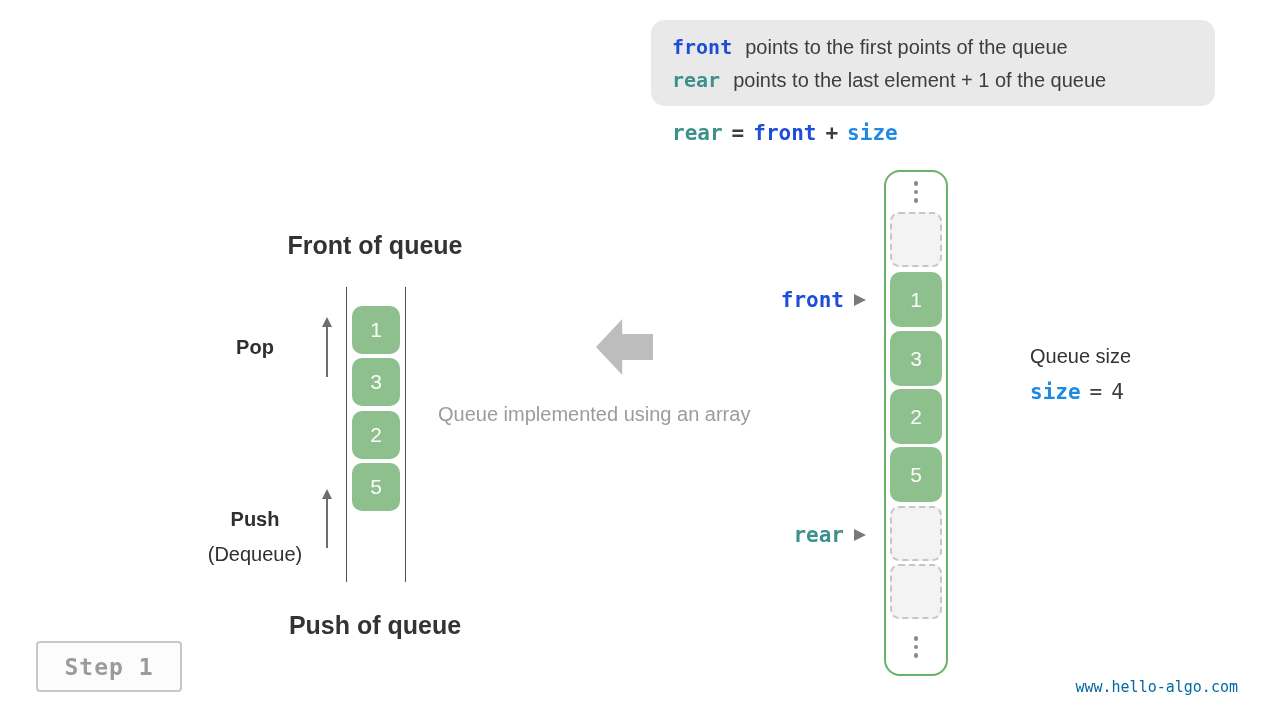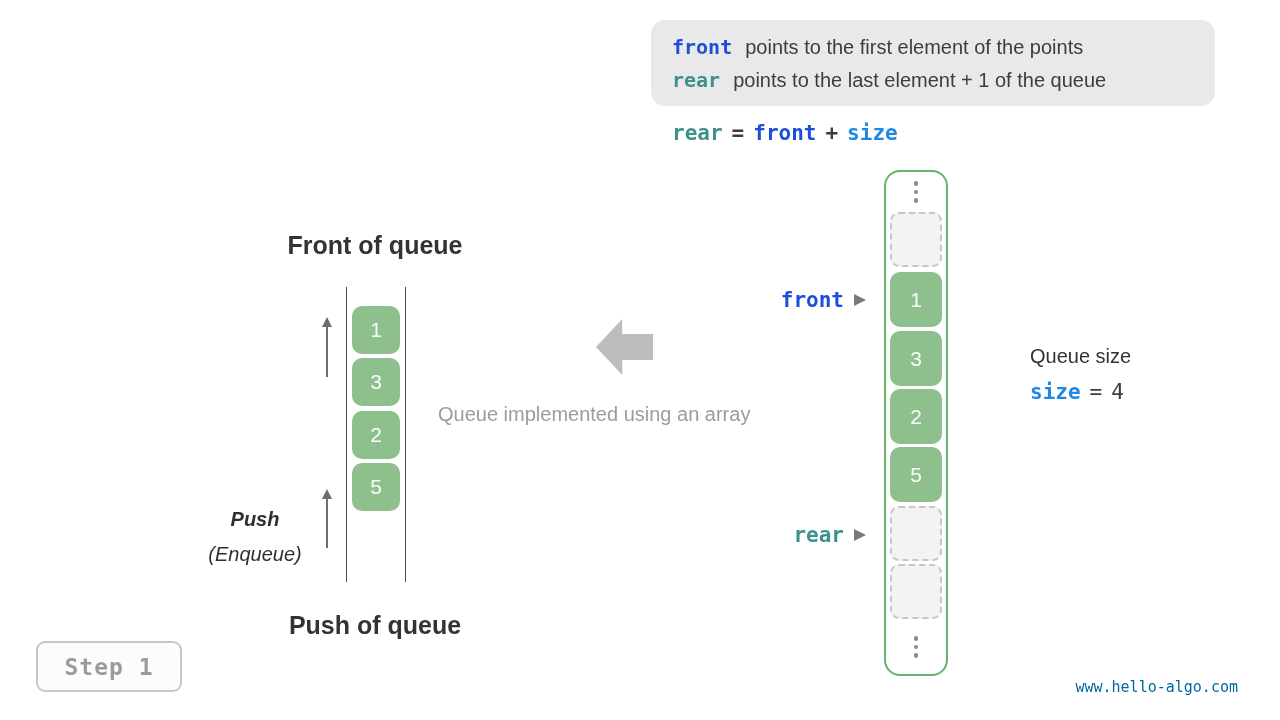--- a/index.html
+++ b/index.html
@@ -94,39 +94,39 @@
   .size-line {
     position:absolute; left:1030px; top:380px; font-size:21px;
     font-family:"DejaVu Sans Mono", monospace; display:flex; align-items:baseline;
   }
   .size-line .var { color:#1e88e5; font-weight:bold; }
   .size-line .op { color:#3d3d3d; margin:0 9px; }
 
   
   .step-badge {
     position:absolute; left:36px; top:641px; width:146px; height:51px;
-    border:2px solid #c7c7c7; border-radius:9px; background:#fcfcfc;
+    border:2px solid #c7c7c7; border-radius:4px; background:#fcfcfc;
     display:flex; align-items:center; justify-content:center;
     font-family:"DejaVu Sans Mono", monospace; font-weight:bold; font-size:23px;
     color:#9b9b9b; letter-spacing:1px;
   }
   .watermark {
     position:absolute; right:42px; top:678px; font-size:15px;
     font-family:"DejaVu Sans Mono", monospace; color:#0369a1;
   }
 </style>
 </head>
 <body>
 
 <div class="canvas">
 
   <div class="legend">
     <div class="legend-row">
       <span class="legend-term c-orange">front</span>
-      <span>points to the first element of the points</span>
+      <span>points to the first points of the queue</span>
     </div>
     <div class="legend-row">
       <span class="legend-term c-teal">rear</span>
       <span>points to the last element + 1 of the queue</span>
     </div>
   </div>
 
   <div class="formula">
     <span class="c-teal">rear</span>
     <span class="op">=</span>
@@ -138,29 +138,30 @@
   <div class="title" style="left:280px; top:231px; width:190px;">Front of queue</div>
 
   <div class="channel"></div>
 
   <div class="qcell" style="top:306px;">1</div>
   <div class="qcell" style="top:358px;">3</div>
   <div class="qcell" style="top:411px;">2</div>
   <div class="qcell" style="top:463px;">5</div>
 
   <div class="op-label" style="left:180px; top:334px;">
+    <div class="big">Pop</div>
   </div>
   <div class="vline-arrow" style="left:321px; top:317px; height:60px;">
     <span class="head"></span>
       <span class="shaft"></span>
   </div>
 
-  <div class="op-label" style="left:180px; top:506px;font-style:italic;">
+  <div class="op-label" style="left:180px; top:506px;">
     <div class="big">Push</div>
-    <div class="sub">(Enqueue)</div>
+    <div class="sub">(Dequeue)</div>
   </div>
   <div class="vline-arrow" style="left:321px; top:489px; height:59px;">
     <span class="head"></span>
       <span class="shaft"></span>
   </div>
 
   <div class="title" style="left:285px; top:611px; width:180px;">Push of queue</div>
 
   <div class="block-arrow"></div>
   <div class="caption">Queue implemented using an array</div>

